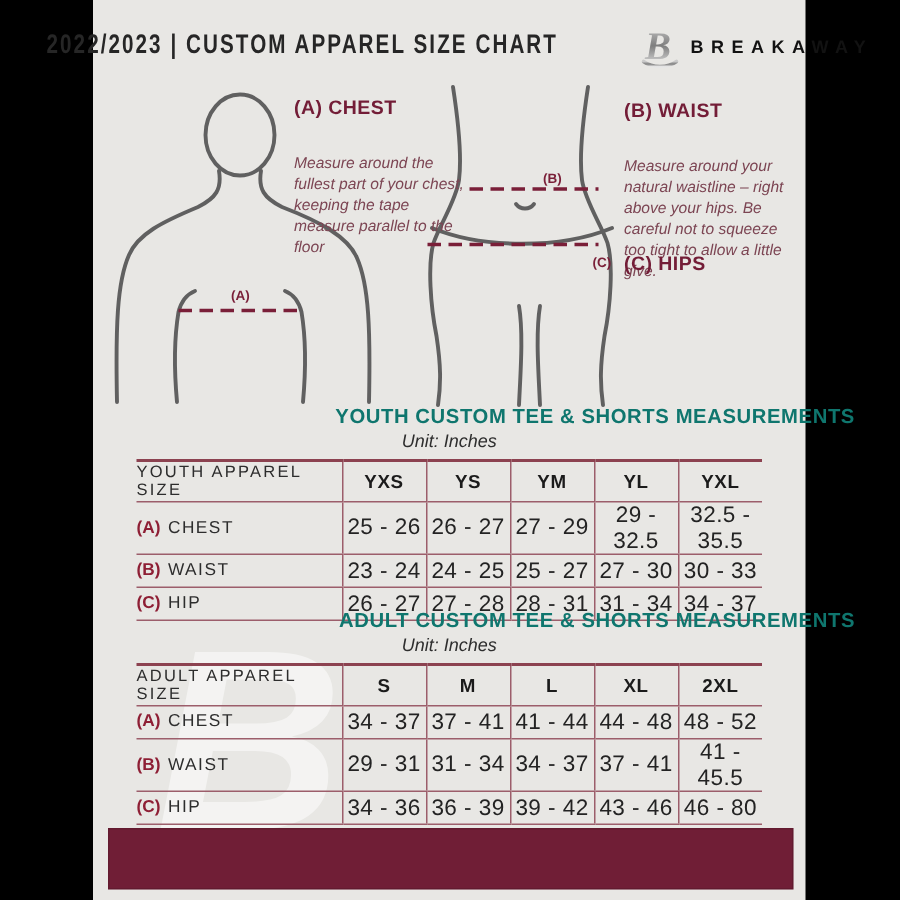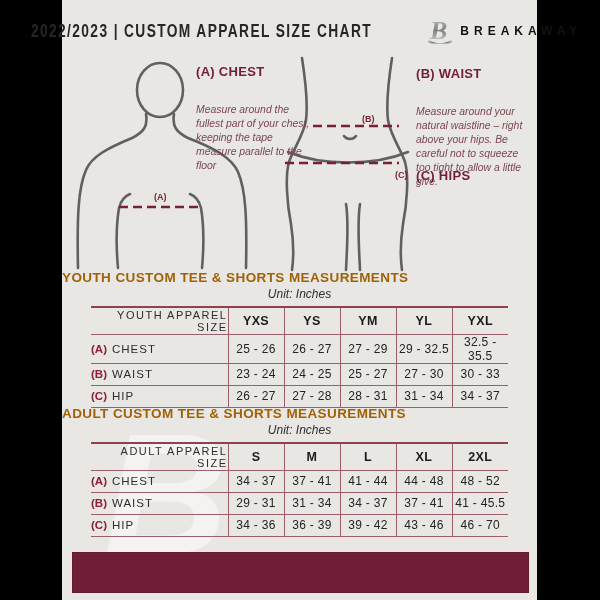--- a/index.html
+++ b/index.html
@@ -28,39 +28,39 @@
   svg.fig{position:absolute;overflow:visible;}
   .fig path,.fig ellipse{fill:none;stroke:var(--figure);stroke-width:2.6;stroke-linecap:round;}
   .fig .dash{stroke:#7a1f38;stroke-width:2.4;stroke-dasharray:9 5;stroke-linecap:butt;}
   .fig-label{position:absolute;font-size:9px;font-weight:bold;color:#7a1f38;}
 
   .m-block{position:absolute;width:115px;}
   .m-head{font-size:13px;font-weight:bold;color:var(--maroon);letter-spacing:.3px;}
   .m-body{margin-top:24px;font-size:10.4px;font-style:italic;color:var(--desc);line-height:1.34;}
 
   
-  .section-title{position:absolute;left:0;width:508px;text-align:left;font-weight:bold;
-                 font-size:13.5px;color:#a16207;letter-spacing:.4px;z-index:1;}
+  .section-title{position:absolute;left:0;width:508px;text-align:right;font-weight:bold;
+                 font-size:13.5px;color:#0f766e;letter-spacing:.4px;z-index:1;}
   .unit{position:absolute;left:0;width:475px;text-align:center;font-style:italic;
         font-size:12px;color:#2e2e2e;z-index:1;}
   .size-table{position:absolute;left:29px;width:417px;border-collapse:collapse;
               table-layout:fixed;z-index:1;}
   .size-table col.col-label{width:137px;}
   .size-table tr{height:22px;}
   .size-table thead tr{height:27px;}
   .size-table th,.size-table td{border-top:1px solid var(--line);border-bottom:1px solid var(--line);padding:0;}
   .size-table tr > *:not(:first-child){border-left:1px solid var(--line);}
   .size-table thead th{border-top:2px solid #8c4250;}
-  .label-hdr{text-align:right;padding-left:10px;font-weight:normal;font-size:11px;
+  .label-hdr{text-align:left;padding-left:10px;font-weight:normal;font-size:11px;
              letter-spacing:1.5px;color:#2d2d2d;margin-left:10px;}
   .size-hdr{font-size:12.5px;font-weight:bold;color:#1b1b1b;letter-spacing:.4px;text-align:center;margin-left:48px;}
   .row-label{text-align:left;padding-left:10px;font-weight:normal;font-size:11.5px;
              letter-spacing:1px;color:#2d2d2d;}
   .prefix{color:#8e1f35;font-weight:bold;margin-right:5px;letter-spacing:0;}
-  .val{text-align:center;font-size:12px;color:#232323;letter-spacing:.3px;}
+  .val{text-align:center;font-size:15px;color:#232323;letter-spacing:.3px;}
 
   
   .watermark{position:absolute;left:42px;top:408px;z-index:0;font-size:172px;line-height:1;
              font-weight:bold;font-style:italic;color:rgba(255,255,255,0.5);
              user-select:none;}
   .footer-bar{position:absolute;left:10px;top:552px;width:455px;height:39px;
               background:#701e36;border:1px solid rgba(0,0,0,0.12);z-index:2;}
 </style>
 </head>
 <body>
@@ -213,20 +213,20 @@
             <td class="val">34 - 37</td>
             <td class="val">37 - 41</td>
             <td class="val">41 - 45.5</td>
           </tr>
           <tr>
             <th class="row-label"><span class="prefix">(C)</span><span>HIP</span></th>
             <td class="val">34 - 36</td>
             <td class="val">36 - 39</td>
             <td class="val">39 - 42</td>
             <td class="val">43 - 46</td>
-            <td class="val">46 - 70</td>
+            <td class="val">46 - 80</td>
           </tr>
         </tbody>
       </table>
 
     <div class="footer-bar"></div>
   </div>
 </div>
 
 </body></html>

